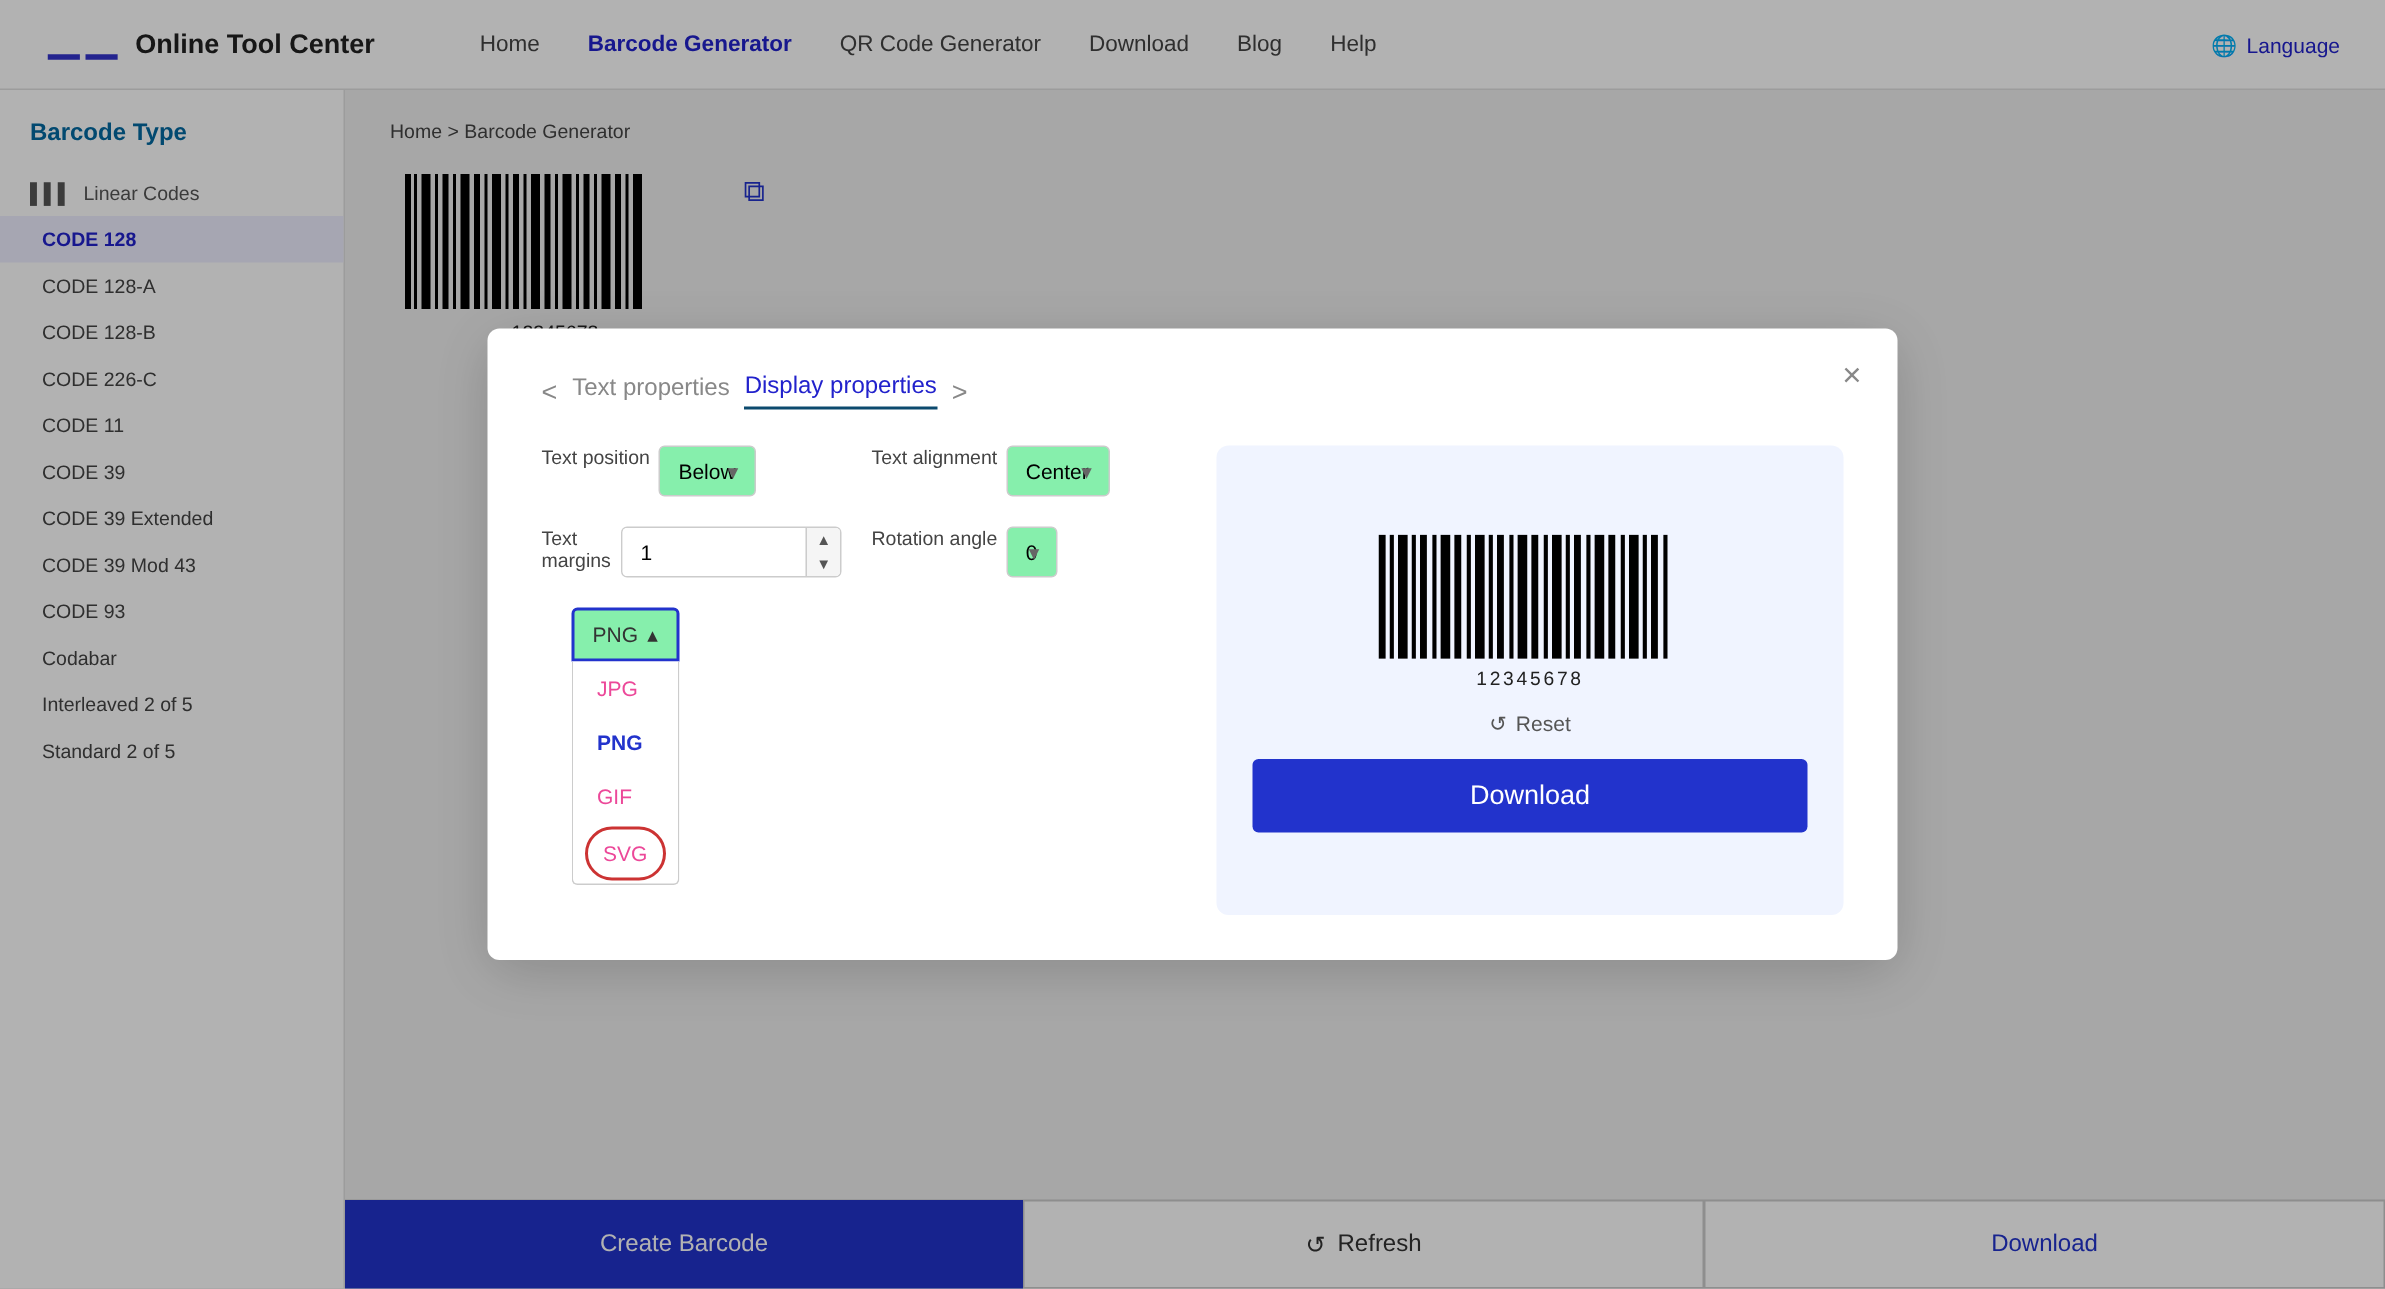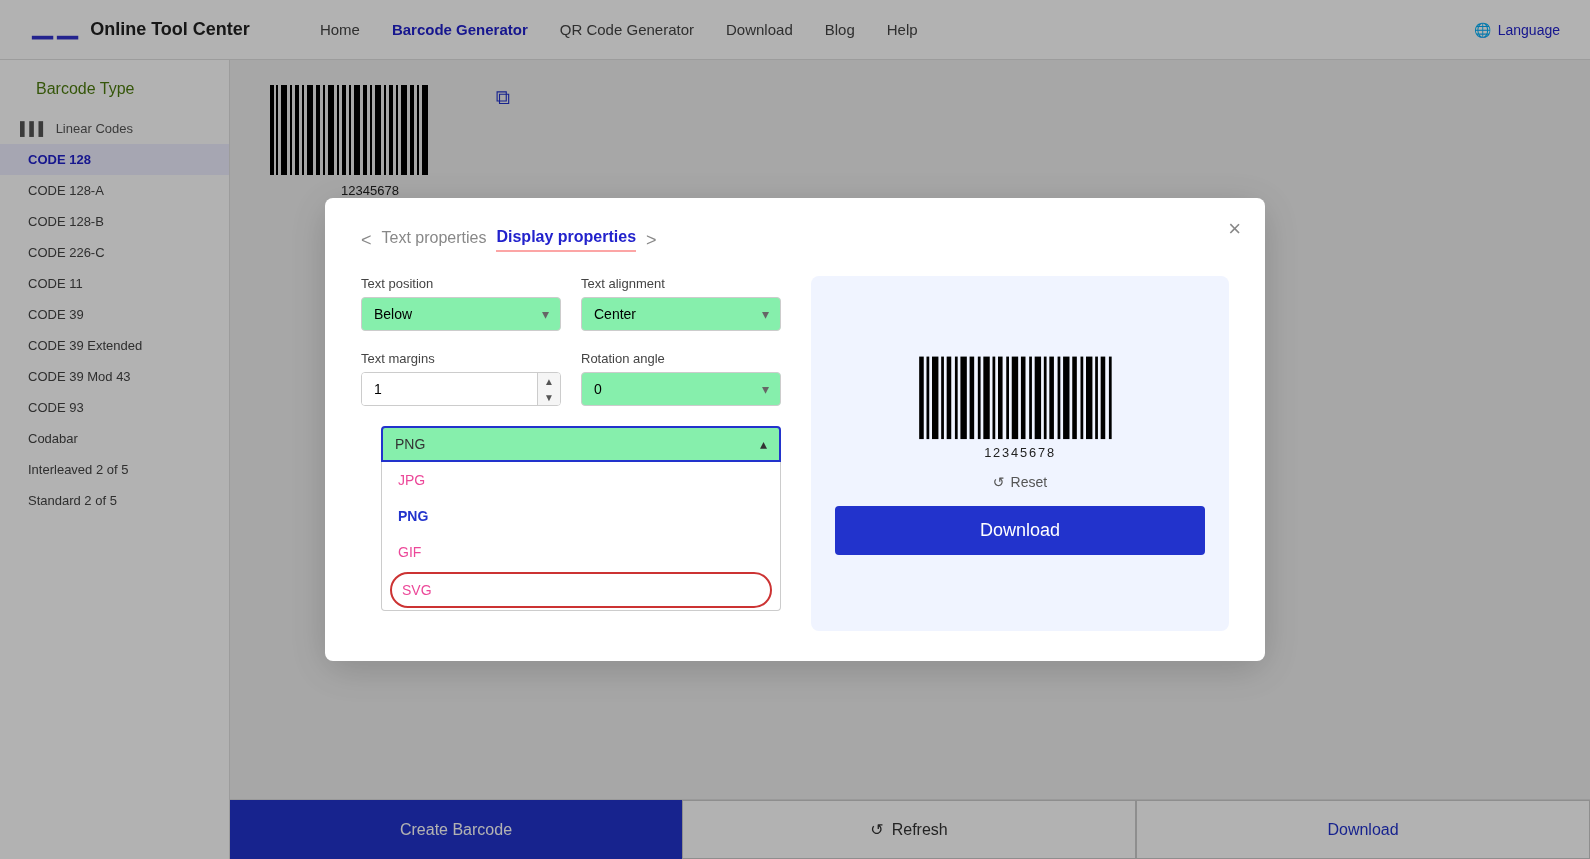--- a/index.html
+++ b/index.html
@@ -20,21 +20,21 @@
     }
     .navbar-logo-icon { color: #3333cc; font-size: 28px; }
     .navbar-links { display: flex; gap: 32px; margin-left: 40px; }
     .navbar-links a { text-decoration: none; color: #444; font-size: 15px; }
     .navbar-links a.active { color: #2222cc; font-weight: bold; }
     .navbar-lang { margin-left: auto; display: flex; align-items: center; gap: 6px; color: #2222cc; cursor: pointer; }
 
     
     .page-body { display: flex; min-height: calc(100vh - 60px); }
     .sidebar { width: 230px; background: #fff; border-right: 1px solid #e0e0e0; padding: 20px 0; }
-    .sidebar-title { font-size: 16px; font-weight: normal; padding: 0 36px 15px; color: #4d7c0f; }
+    .sidebar-title { font-size: 16px; font-weight: bold; padding: 0 20px 15px; color: #0369a1; }
     .sidebar-section { padding: 8px 20px; display: flex; align-items: center; gap: 8px; color: #555; font-size: 13px; cursor: pointer; }
     .sidebar-item { padding: 8px 20px 8px 28px; color: #444; font-size: 13px; cursor: pointer; }
     .sidebar-item.active { color: #2222cc; font-weight: bold; background: #eef; }
 
     
     .main-content { flex: 1; padding: 20px 30px; position: relative; }
     .breadcrumb { font-size: 13px; color: #666; margin-bottom: 16px; }
     .breadcrumb a { color: #444; text-decoration: none; }
     .breadcrumb span { color: #444; }
 
@@ -49,31 +49,31 @@
     .overlay {
       position: fixed; inset: 0; background: rgba(0,0,0,0.3); z-index: 100;
       display: flex; align-items: center; justify-content: center;
     }
     .modal {
       background: #fff; border-radius: 8px; width: 940px; max-width: 95vw;
       padding: 30px 36px 30px 36px; position: relative; box-shadow: 0 8px 40px rgba(0,0,0,0.18);
     }
     .modal-header { display: flex; align-items: center; gap: 10px; margin-bottom: 24px; }
     .modal-tab { font-size: 16px; color: #888; cursor: pointer; padding-bottom: 4px; }
-    .modal-tab.active { color: #2222cc; border-bottom: 2px solid #fca5a5; font-weight: 700; }
+    .modal-tab.active { color: #2222cc; border-bottom: 2px solid #0c4a6e; font-weight: 400; }
     .modal-nav-arrow { color: #888; font-size: 18px; cursor: pointer; }
     .modal-close { position: absolute; top: 18px; right: 24px; font-size: 22px; color: #888; cursor: pointer; background: none; border: none; }
 
     
     .modal-body { display: flex; gap: 30px; }
     .modal-left { flex: 0 0 420px; }
     .modal-right { flex: 1; background: #f0f4ff; border-radius: 8px; display: flex; flex-direction: column; align-items: center; justify-content: center; padding: 24px; }
 
     .form-row { display: flex; gap: 20px; margin-bottom: 20px; }
-    .form-group { flex: 1; display: flex; flex-direction: column; gap: 6px; }
+    .form-group { flex: 1; display: flex; flex-direction: row; gap: 6px; }
     .form-group label { font-size: 13px; color: #444; font-weight: 500; }
     .form-select { width: 100%; padding: 8px 12px; border: 1px solid #ccc; border-radius: 4px; font-size: 14px; background: #86efac; appearance: none; -webkit-appearance: none; cursor: pointer; display: flex; align-items: center; justify-content: space-between; position: relative; }
     .select-wrapper { position: relative; }
     .select-wrapper::after { content: '▾'; position: absolute; right: 12px; top: 50%; transform: translateY(-50%); color: #666; pointer-events: none; }
     .input-with-spinner { display: flex; border: 1px solid #ccc; border-radius: 4px; overflow: hidden; }
     .input-with-spinner input { flex: 1; border: none; padding: 8px 12px; font-size: 14px; outline: none; }
     .input-with-spinner .spinners { display: flex; flex-direction: column; background: #f5f5f5; border-left: 1px solid #ccc; }
     .input-with-spinner .spinners button { flex: 1; border: none; background: #f5f5f5; cursor: pointer; font-size: 10px; padding: 0 6px; color: #555; }
 
     .select-open { border: 2px solid #2233cc !important; border-radius: 4px 4px 0 0; }
@@ -152,20 +152,25 @@
     </div>
     <div class="sidebar-item">
       <span>Interleaved 2 of 5</span>
     </div>
     <div class="sidebar-item">
       <span>Standard 2 of 5</span>
     </div>
   </aside>
 
   <main class="main-content">
+    <div class="breadcrumb">
+      <a href="#">Home</a>
+      <span>&gt;</span>
+      <span>Barcode Generator</span>
+    </div>
 
     
     <div style="position: relative; display: inline-block;">
       <svg width="220" height="120">
         <rect x="10" y="5" width="4" height="90" fill="#000"></rect>
         <rect x="16" y="5" width="2" height="90" fill="#000"></rect>
         <rect x="21" y="5" width="6" height="90" fill="#000"></rect>
         <rect x="30" y="5" width="2" height="90" fill="#000"></rect>
         <rect x="35" y="5" width="4" height="90" fill="#000"></rect>
         <rect x="42" y="5" width="2" height="90" fill="#000"></rect>

